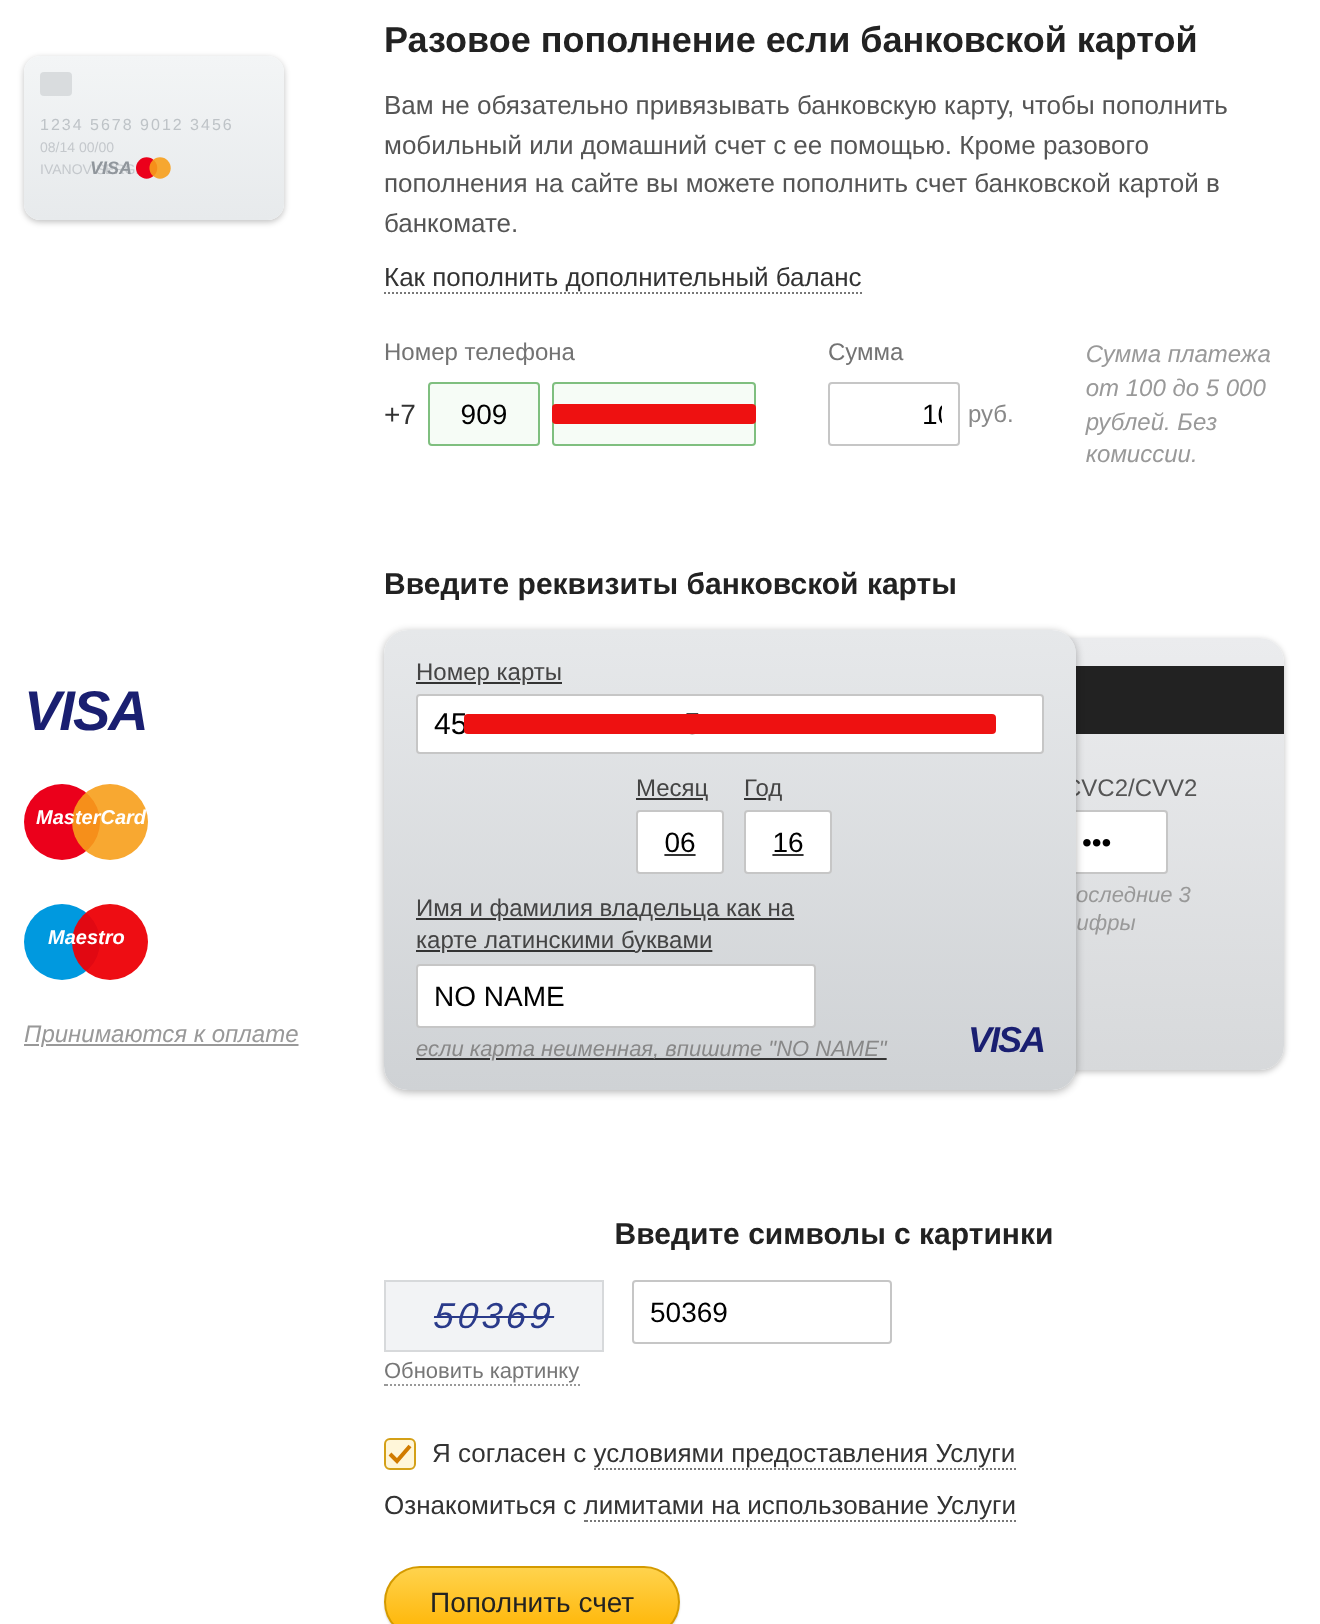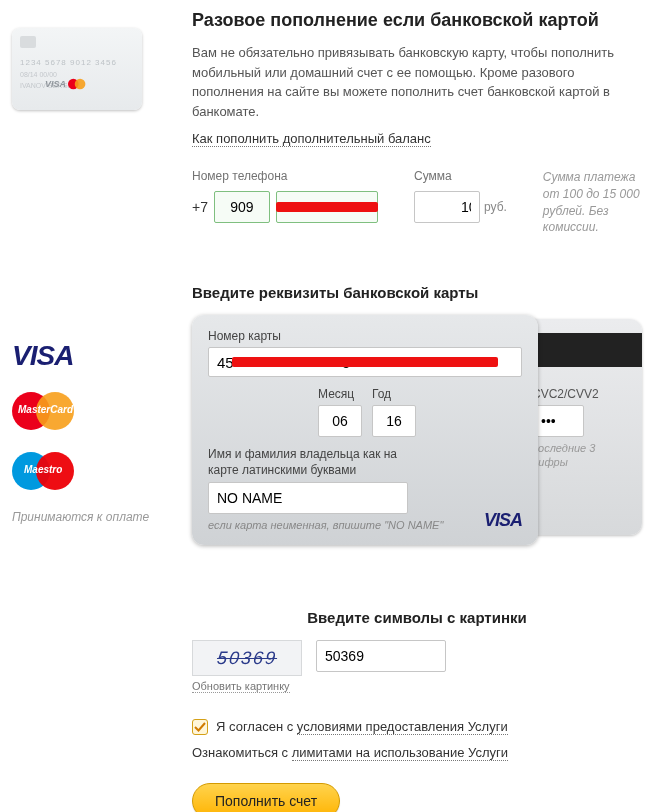--- a/index.html
+++ b/index.html
@@ -36,35 +36,35 @@
 
   
   .card-area { position:relative; height:260px; }
   .card-back { position:absolute; right:0; top:4px; width:330px; height:216px; border-radius:12px; background:linear-gradient(#ebecee,#d7d9db); box-shadow:0 1px 3px rgba(0,0,0,.25); }
   .magstripe { height:34px; background:#222; margin-top:14px; }
   .cvv-box { position:absolute; right:14px; top:68px; width:96px; }
   .cvv-box .cvv-lbl { font-size:12px; color:#555; margin-bottom:4px; }
   .cvv-box input { width:52px; text-align:left; }
   .cvv-box .cvv-hint { font-size:11px; color:#999; font-style:italic; margin-top:4px; line-height:1.3; }
 
-  .card-front { position:absolute; left:0; top:0; width:346px; height:230px; border-radius:12px; background:linear-gradient(#e6e8ea,#cfd2d5); box-shadow:0 1px 4px rgba(0,0,0,.3); padding:14px 16px; }
+  .card-front { position:absolute; left:0; top:0; width:346px; height:230px; border-radius:12px; background:linear-gradient(#e6e8ea,#cfd2d5); box-shadow:0 1px 4px rgba(0,0,0,.3); padding:14px 16px;text-decoration:underline; }
   .card-front .flbl { font-size:12px; color:#444; margin-bottom:4px; }
   .card-front .cardnum { width:100%; height:30px; font-size:15px; }
   .exp-row { display:flex; gap:10px; margin-top:10px; margin-left:110px; }
   .exp-col { display:flex; flex-direction:column; }
   .exp-col input { width:44px; text-align:center; }
   .name-block { margin-top:10px; }
   .name-block input { width:200px; }
   .name-hint { font-size:11px; color:#888; font-style:italic; margin-top:4px; line-height:1.3; }
   .visa-front { position:absolute; right:16px; bottom:14px; }
 
   
   .paylogos { margin-top: 38px; }
   .paylogos > div { margin-bottom:18px; }
-  .accept-note { color:#999; font-style:italic; font-size:12px; margin-top:6px; }
+  .accept-note { color:#999; font-style:italic; font-size:12px; margin-top:6px;text-decoration:underline; }
 
   
   .visa { font-family: Arial; font-weight:900; font-style:italic; color:#1a1f71; letter-spacing:-1px;}
   .visa-big { font-size:28px; }
   .visa-sm { font-size:18px; }
   .visa-xs { font-size:9px; font-weight:bold; font-style:italic; color:#90969c;}
   
   .mc { position:relative; width:68px; height:42px; }
   .mc .c1,.mc .c2 { width:38px; height:38px; border-radius:50%; position:absolute; top:2px; }
   .mc-red .c1 { background:#eb001b; left:0;} .mc-red .c2 { background:#f79e1b; left:24px; opacity:.9;}
@@ -142,21 +142,21 @@
           </span>
         </div>
       </div>
       <div>
         <div class="lbl">Сумма</div>
         <div style="display:flex; align-items:center;">
           <input class="inp-plain w60" value="100" style="">
           <span class="unit">руб.</span>
         </div>
       </div>
-      <div class="hint">Сумма платежа от 100 до 15 000 рублей. Без комиссии.</div>
+      <div class="hint">Сумма платежа от 100 до 5 000 рублей. Без комиссии.</div>
     </div>
 
     <div class="sect-title">Введите реквизиты банковской карты</div>
 
     <div class="card-area">
       <div class="card-back">
         <div class="magstripe"></div>
         <div class="cvv-box">
           <div class="cvv-lbl">CVC2/CVV2</div>
           <input class="inp-plain" value="•••" style="">

